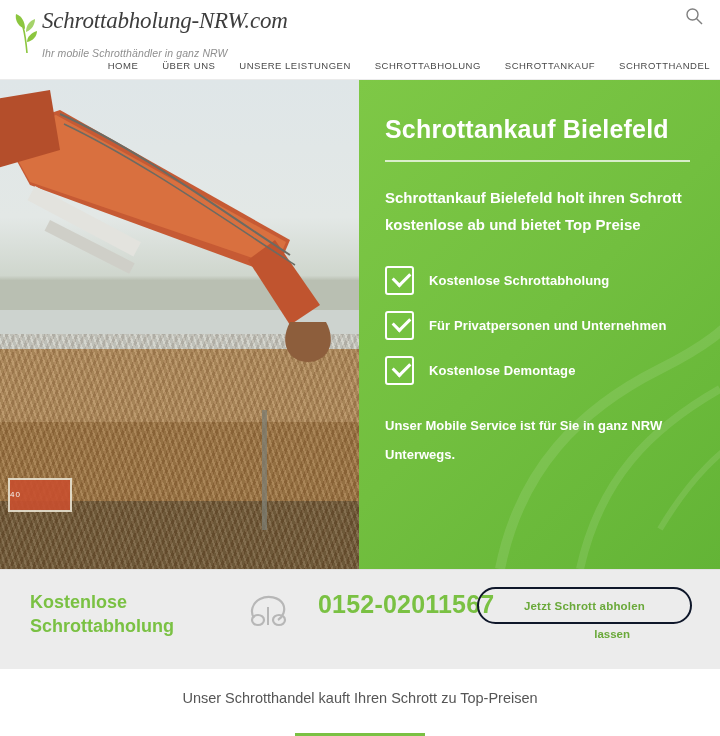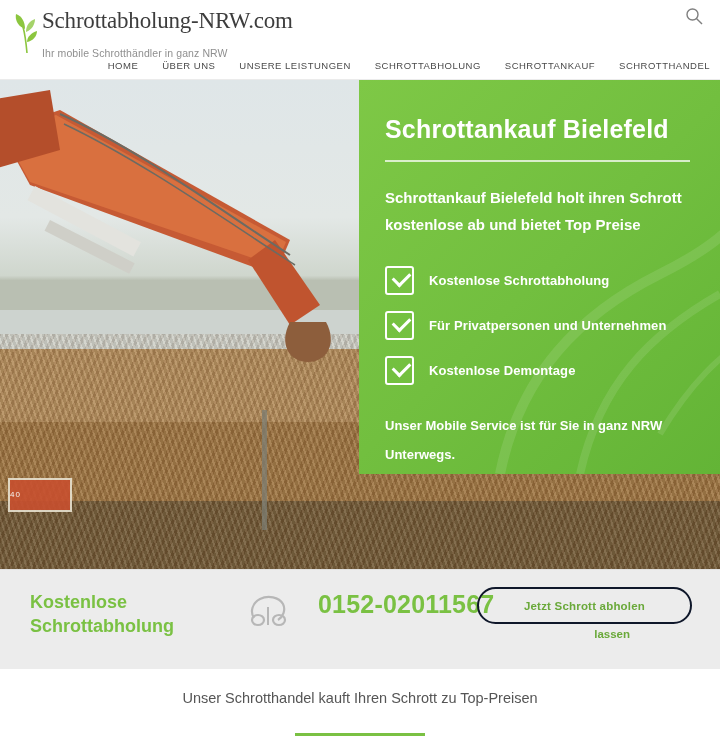--- a/index.html
+++ b/index.html
@@ -24,21 +24,21 @@
     display: flex;
     align-items: flex-start;
   }
   .logo-mark {
     width: 26px; height: 42px;
     position: relative;
     margin-top: 6px;
     flex: 0 0 auto;
   }
   .logo-mark svg { display: block; }
-  .logo-text { margin-left: 2px; }
+  .logo-text { margin-left: 2px; font-style: italic; }
   .logo-title {
     font-family: "Liberation Serif", serif;
     font-size: 23px;
     line-height: 30px;
     color: #3d3d3d;
     letter-spacing: -0.2px;
     white-space: nowrap;
   }
   .logo-sub {
     font-size: 10.5px;
@@ -127,21 +127,21 @@
     line-height: 30px;
     text-align: left;
     letter-spacing: 1px;
     opacity: .9;
   }
 
   
   .hero-panel {
     position: absolute;
     right: 0; top: 0;
-    width: 361px; height: 394px;
+    width: 361px; height: 489px;
     background: linear-gradient(135deg, #7ec846 0%, #72bf3f 50%, #63b436 100%);
     padding: 34px 28px 0 26px;
     overflow: hidden;
   }
   .hero-panel .ghost {
     position: absolute;
     right: -40px; bottom: -20px;
     width: 300px; height: 320px;
     opacity: .10;
   }

